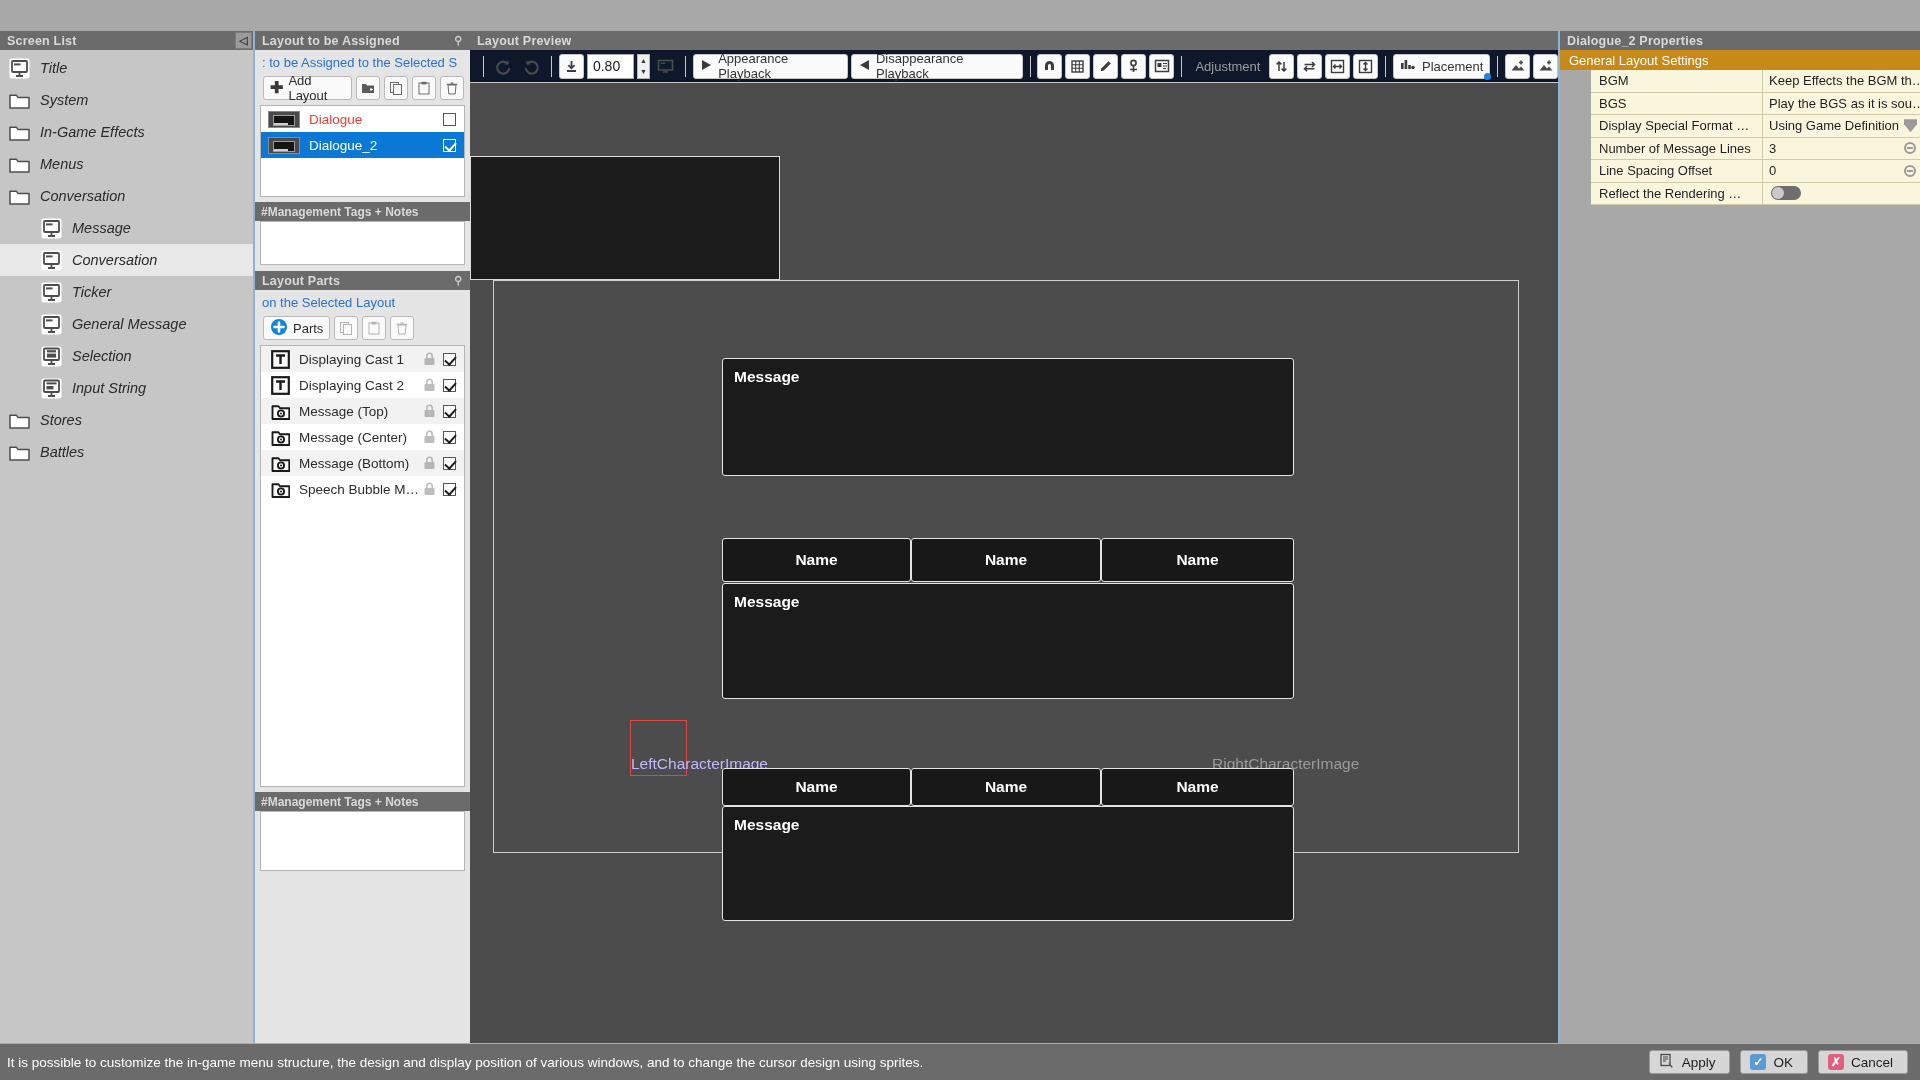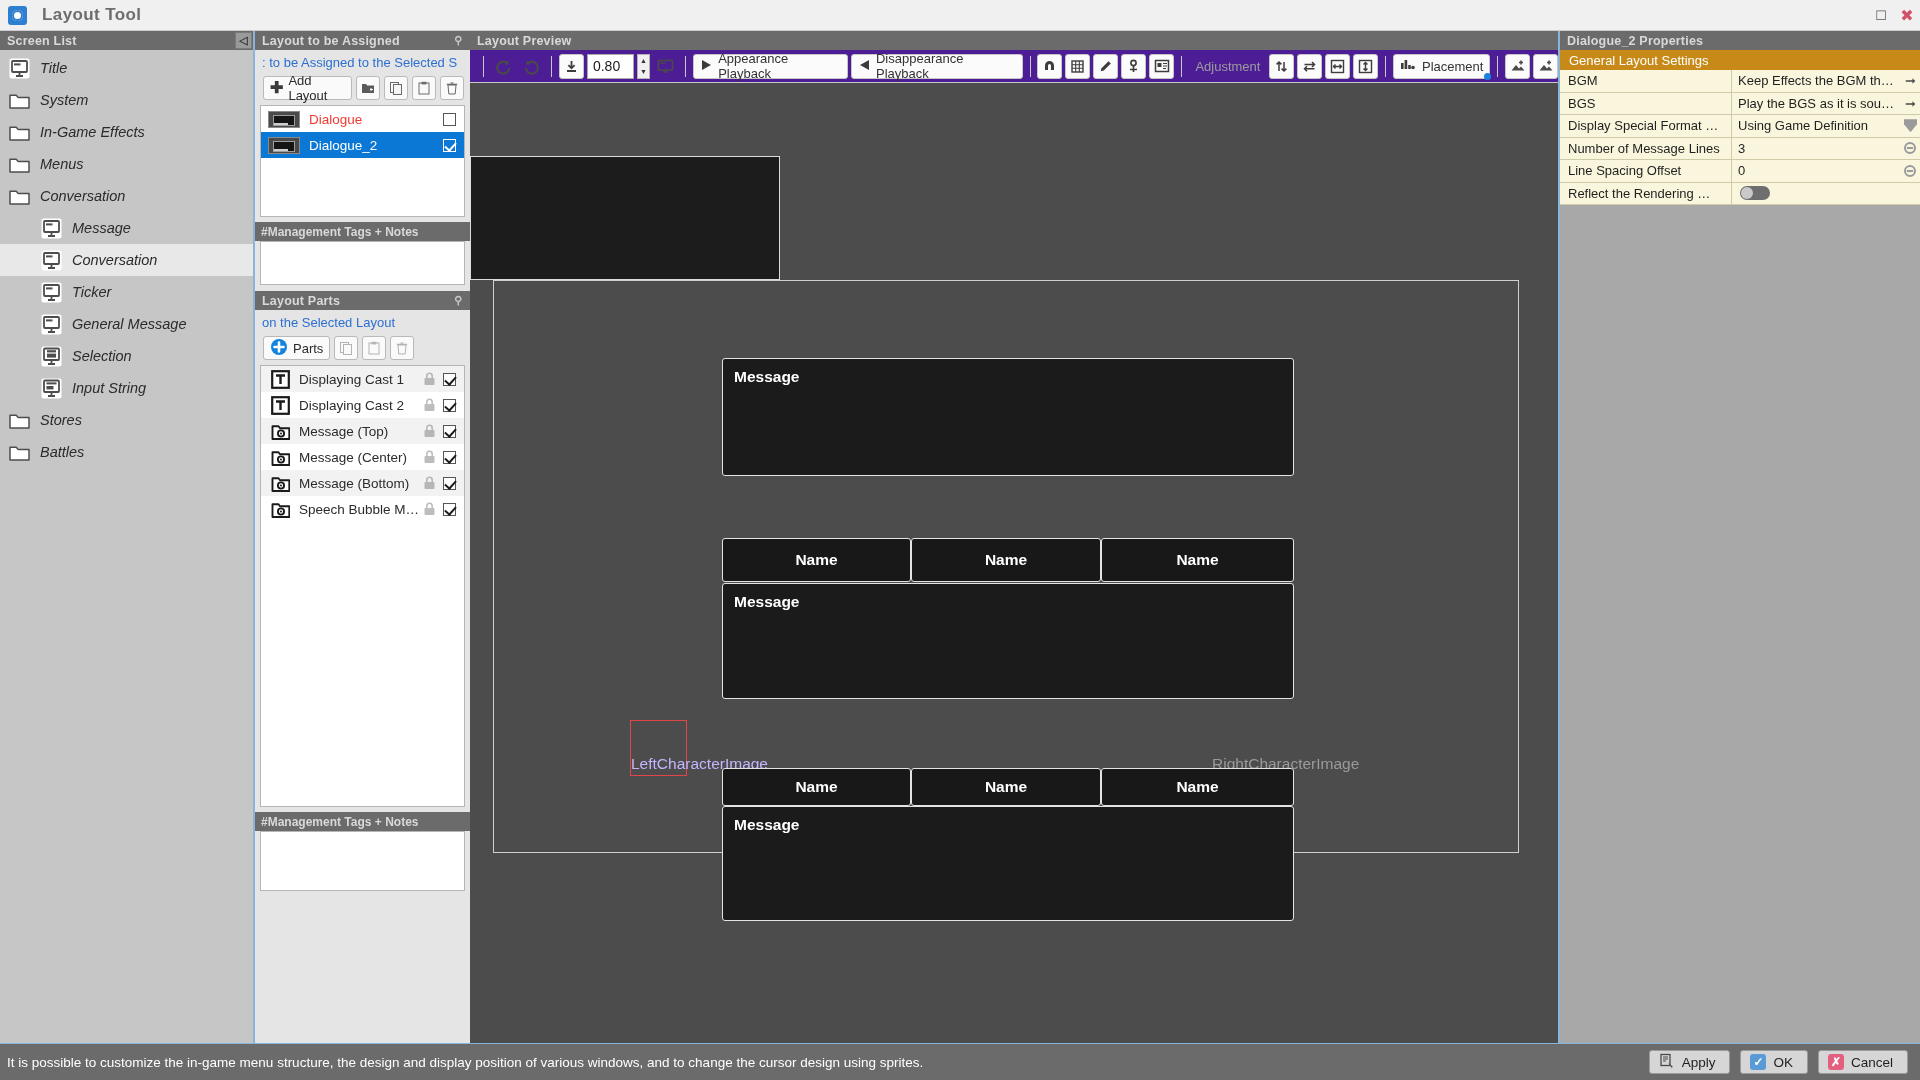--- a/index.html
+++ b/index.html
@@ -134,21 +134,21 @@
     content:""; position:absolute; left:3px; top:0px; width:5px; height:9px;
     border: solid #1d1d1d; border-width: 0 2px 2px 0; transform: rotate(42deg);
   }
 
   
   #preview-panel {
     position: absolute; left: 470px; top: 31px; width: 1088px; height: 1012px;
     background: #4a4a4a;
   }
   .tool-strip {
-    height: 33px; background: #4c1d95; border-bottom: 1px solid #c9c9c9;
+    height: 33px; background: #0f172a; border-bottom: 1px solid #c9c9c9;
     display: flex; align-items: center; padding-left: 9px; gap: 3px;
   }
   .tb {
     height: 25px; min-width: 25px; background: #fbfbfb; border: 1px solid #c6c6c6;
     border-radius: 3px; display:flex; align-items:center; justify-content:center;
     gap:6px; padding: 0 7px; font-size: 13px; color:#333;
   }
   .tb.icononly{ padding:0; width:25px;}
   .tb.noborder{ background:transparent; border:none;}
   .tb.disabled{ color:#9d9d9d; background:transparent; border:none;}
@@ -184,21 +184,21 @@
 
   
   #props-panel {
     position: absolute; left: 1558px; top: 31px; width: 362px; height: 1012px;
     background: #a8a8a8; border-left: 2px solid #8ab4d8;
   }
   .cat-bar {
     height: 20px; background: #c78a18; color: #ffffff; font-size: 13px;
     display:flex; align-items:center; padding-left: 9px;
   }
-  .prop-row { display:flex; height: 22.5px; font-size: 13px; color:#1f1f1f; }
+  .prop-row { display:flex; height: 22.5px; font-size: 13px; color:#1f1f1f;padding-left:31px; }
   .prop-key {
     width: 172px; background: #faf6dd; border-bottom: 1px solid #cfcaa8;
     border-right: 1px solid #cfcaa8; display:flex; align-items:center; padding-left: 8px;
     white-space:nowrap; overflow:hidden;
   }
   .prop-val {
     flex: 1; background: #faf6dd; border-bottom: 1px solid #cfcaa8;
     display:flex; align-items:center; padding-left: 6px; position:relative; overflow:hidden;
     white-space:nowrap;
   }
@@ -227,28 +227,20 @@
   .sq { width:16px; height:16px; border-radius:3px; display:flex; align-items:center;
         justify-content:center; color:#fff; font-size:12px; font-weight:bold; flex:none;}
   .sq.blue{ background:#5b9bd5; }
   .sq.pink{ background:#e2607d; }
 </style>
 </head>
 <body>
 
 <div id="app">
 
-  <div class="titlebar">
-    <div class="app-logo"></div>
-    <div class="app-title">Layout Tool</div>
-    <div class="titlebar-right">
-      <div class="win-btn">☐</div>
-      <div class="win-btn close">✖</div>
-    </div>
-  </div>
 
   <div id="screen-list">
     <div class="panel-header">
       <span>Screen List</span>
       <span class="collapse-btn">◁</span>
     </div>
     <div class="list-body" id="sl-body">
         <div class="sl-item">
           <span class="ico">
             <svg width="21" height="21" viewBox="0 0 21 21">
@@ -411,21 +403,21 @@
           </svg>
       </div>
       <div class="tbtn icononly">
         <svg width="14" height="14" viewBox="0 0 14 14">
             <path d="M3 4h8l-.8 9H3.8z" fill="none" stroke="#6a6a6a"></path>
             <path d="M1.8 3.4h10.4M5.5 2h3" stroke="#6a6a6a" stroke-width="1.2"></path>
           </svg>
       </div>
     </div>
 
-    <div class="list-white" id="lay-body" style="height:112px;">
+    <div class="list-white" id="lay-body" style="height:92px;">
         <div class="lay-row">
           <span class="lay-thumb"></span>
           <span class="lay-name red">Dialogue</span>
           <span class="chk "></span>
         </div>
         <div class="lay-row sel">
           <span class="lay-thumb"></span>
           <span class="lay-name white">Dialogue_2</span>
           <span class="chk on onw"></span>
         </div>

